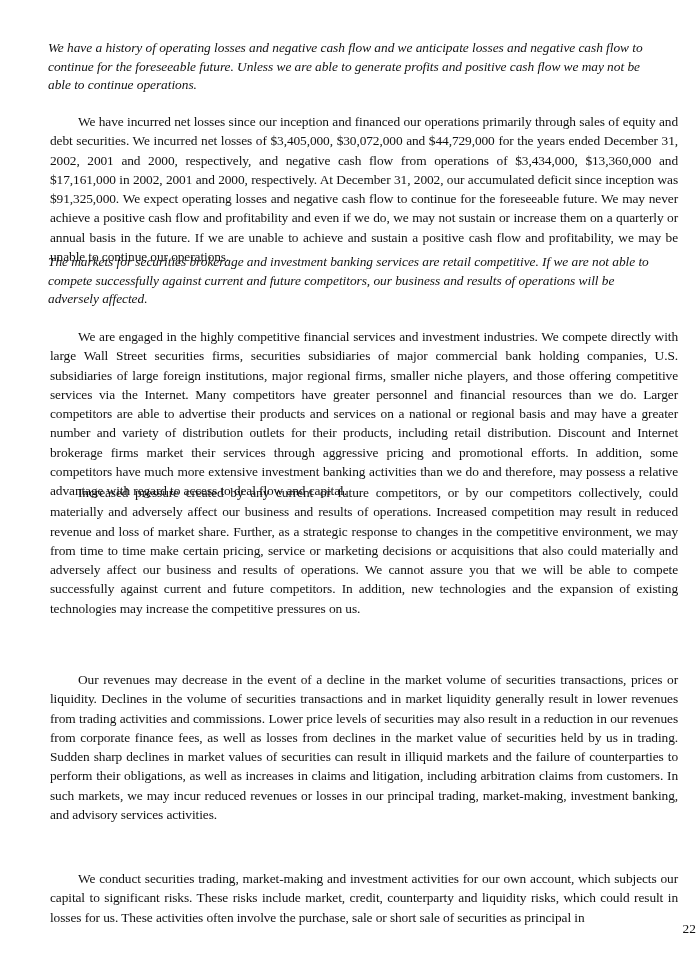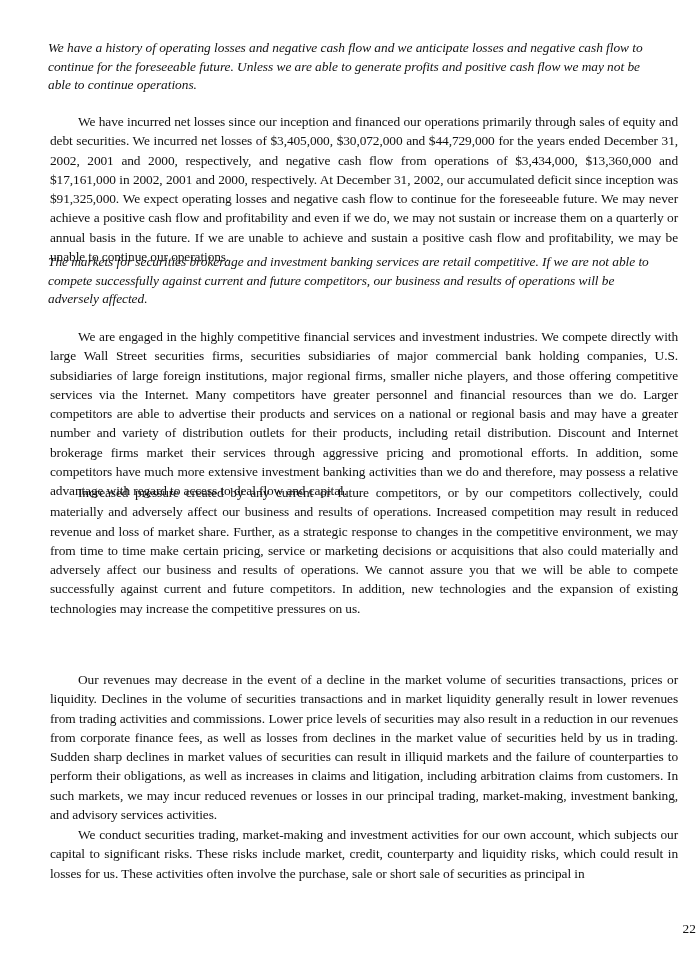--- a/index.html
+++ b/index.html
@@ -68,17 +68,17 @@
   <p class="heading" style="top:253px;">The markets for securities brokerage and investment banking services are retail competitive. If we are not able to compete successfully against current and future competitors, our business and results of operations will be adversely affected.</p>
 
   <p class="para" style="top:311px;">We are engaged in the highly competitive financial services and investment industries. We compete directly with large Wall Street securities firms, securities subsidiaries of major commercial bank holding companies, U.S. subsidiaries of large foreign institutions, major regional firms, smaller niche players, and those offering competitive services via the Internet. Many competitors have greater personnel and financial resources than we do. Larger competitors are able to advertise their products and services on a national or regional basis and may have a greater number and variety of distribution outlets for their products, including retail distribution. Discount and Internet brokerage firms market their services through aggressive pricing and promotional efforts. In addition, some competitors have much more extensive investment banking activities than we do and therefore, may possess a relative advantage with regard to access to deal flow and capital.</p>
 
   <p class="para" style="top:467px;">Increased pressure created by any current or future competitors, or by our competitors collectively, could materially and adversely affect our business and results of operations. Increased competition may result in reduced revenue and loss of market share. Further, as a strategic response to changes in the competitive environment, we may from time to time make certain pricing, service or marketing decisions or acquisitions that also could materially and adversely affect our business and results of operations. We cannot assure you that we will be able to compete successfully against current and future competitors. In addition, new technologies and the expansion of existing technologies may increase the competitive pressures on us.</p>
 
 
   <p class="para" style="top:654px;">Our revenues may decrease in the event of a decline in the market volume of securities transactions, prices or liquidity. Declines in the volume of securities transactions and in market liquidity generally result in lower revenues from trading activities and commissions. Lower price levels of securities may also result in a reduction in our revenues from corporate finance fees, as well as losses from declines in the market value of securities held by us in trading. Sudden sharp declines in market values of securities can result in illiquid markets and the failure of counterparties to perform their obligations, as well as increases in claims and litigation, including arbitration claims from customers. In such markets, we may incur reduced revenues or losses in our principal trading, market-making, investment banking, and advisory services activities.</p>
 
 
-  <p class="para" style="top:809px;">We conduct securities trading, market-making and investment activities for our own account, which subjects our capital to significant risks. These risks include market, credit, counterparty and liquidity risks, which could result in losses for us. These activities often involve the purchase, sale or short sale of securities as principal in</p>
+  <p class="para" style="top:853px;">We conduct securities trading, market-making and investment activities for our own account, which subjects our capital to significant risks. These risks include market, credit, counterparty and liquidity risks, which could result in losses for us. These activities often involve the purchase, sale or short sale of securities as principal in</p>
 
   <p class="page-number">22</p>
 
 </div>
 
 </body></html>

